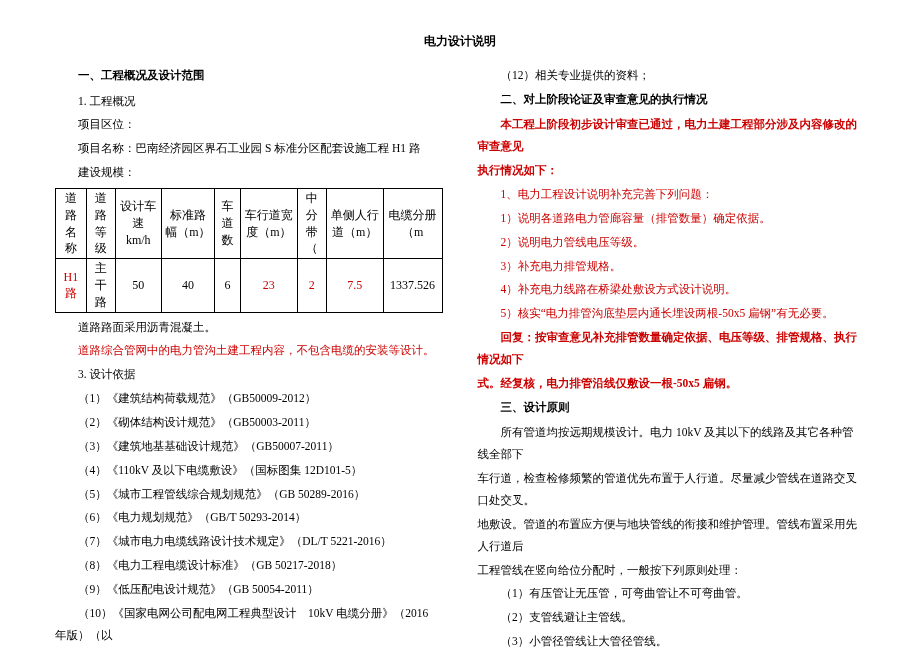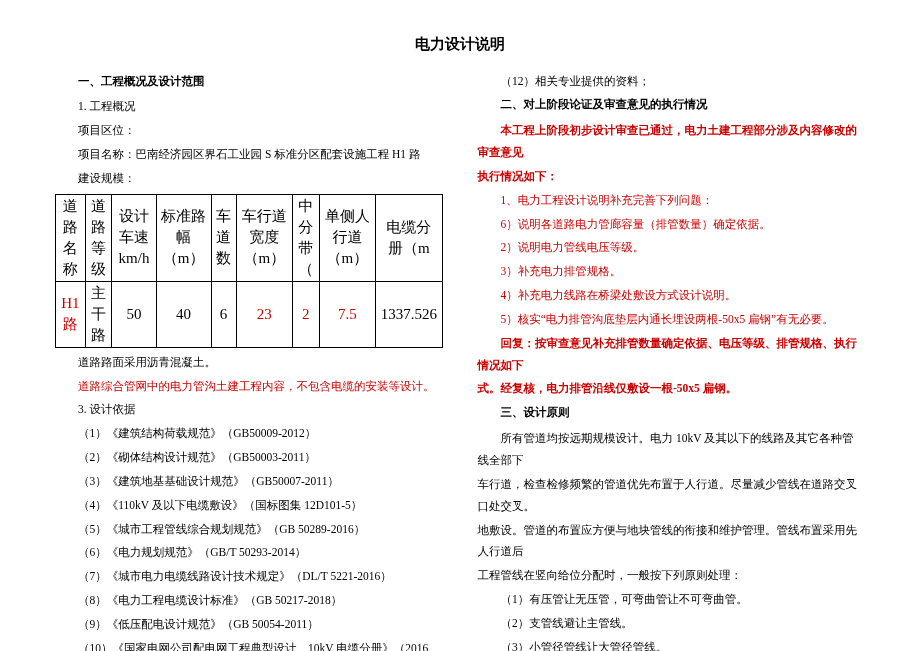--- a/index.html
+++ b/index.html
@@ -9,21 +9,21 @@
       background: #fff;
       width: 920px;
       height: 651px;
       padding: 30px 55px 20px 55px;
       color: #000;
       line-height: 1.9;
     }
     .title {
       text-align: center;
       font-weight: bold;
-      font-size: 15px;
+      font-size: 12px;
       margin-bottom: 12px;
     }
     .columns {
       display: flex;
       gap: 35px;
     }
     .col {
       flex: 1;
       min-width: 0;
     }
@@ -32,21 +32,21 @@
       margin-bottom: 4px;
     }
     p { margin-bottom: 2px; }
     .indent { text-indent: 2em; }
     .red { color: #cc0000; }
     .redbold { color: #cc0000; font-weight: bold; }
     table {
       border-collapse: collapse;
       width: 100%;
       margin: 4px 0 4px 0;
-      font-size: 15px;
+      font-size: 12px;
     }
     th, td {
       border: 1px solid #000;
       padding: 1px 3px;
       text-align: center;
       vertical-align: middle;
       line-height: 1.4;
     }
     th { font-weight: normal; }
     .tr-red td { color: #cc0000; }
@@ -108,21 +108,21 @@
     <p>下简称“国网典设”）</p>
 
   </div>
 
   <div class="col">
     <p class="indent">（12）相关专业提供的资料；</p>
     <p class="indent section-header">二、对上阶段论证及审查意见的执行情况</p>
     <p class="indent redbold">本工程上阶段初步设计审查已通过，电力土建工程部分涉及内容修改的审查意见</p>
     <p class="redbold">执行情况如下：</p>
     <p class="indent red">1、电力工程设计说明补充完善下列问题：</p>
-    <p class="indent red">6）说明各道路电力管廊容量（排管数量）确定依据。</p>
+    <p class="indent red">1）说明各道路电力管廊容量（排管数量）确定依据。</p>
     <p class="indent red">2）说明电力管线电压等级。</p>
     <p class="indent red">3）补充电力排管规格。</p>
     <p class="indent red">4）补充电力线路在桥梁处敷设方式设计说明。</p>
     <p class="indent red">5）核实“电力排管沟底垫层内通长埋设两根-50x5 扁钢”有无必要。</p>
     <p class="indent redbold">回复：按审查意见补充排管数量确定依据、电压等级、排管规格、执行情况如下</p>
     <p class="redbold">式。经复核，电力排管沿线仅敷设一根-50x5 扁钢。</p>
     <p class="indent section-header">三、设计原则</p>
     <p class="indent">所有管道均按远期规模设计。电力 10kV 及其以下的线路及其它各种管线全部下</p>
     <p>车行道，检查检修频繁的管道优先布置于人行道。尽量减少管线在道路交叉口处交叉。</p>
     <p>地敷设。管道的布置应方便与地块管线的衔接和维护管理。管线布置采用先人行道后</p>

